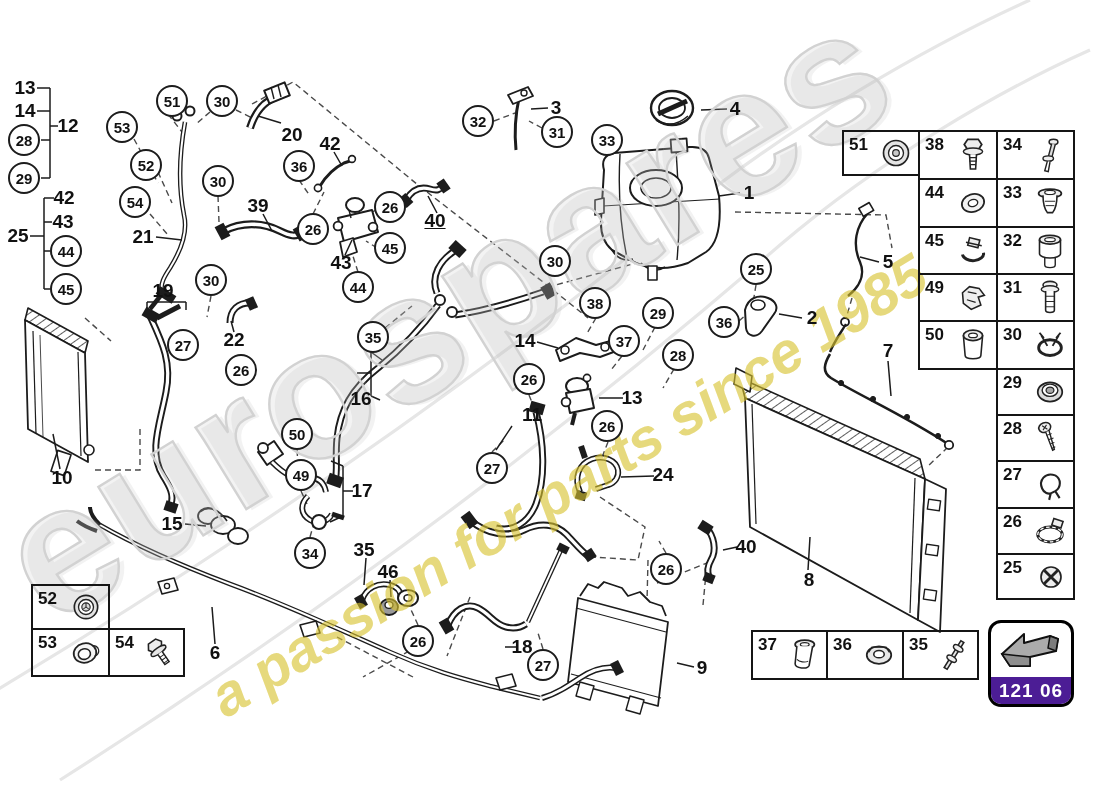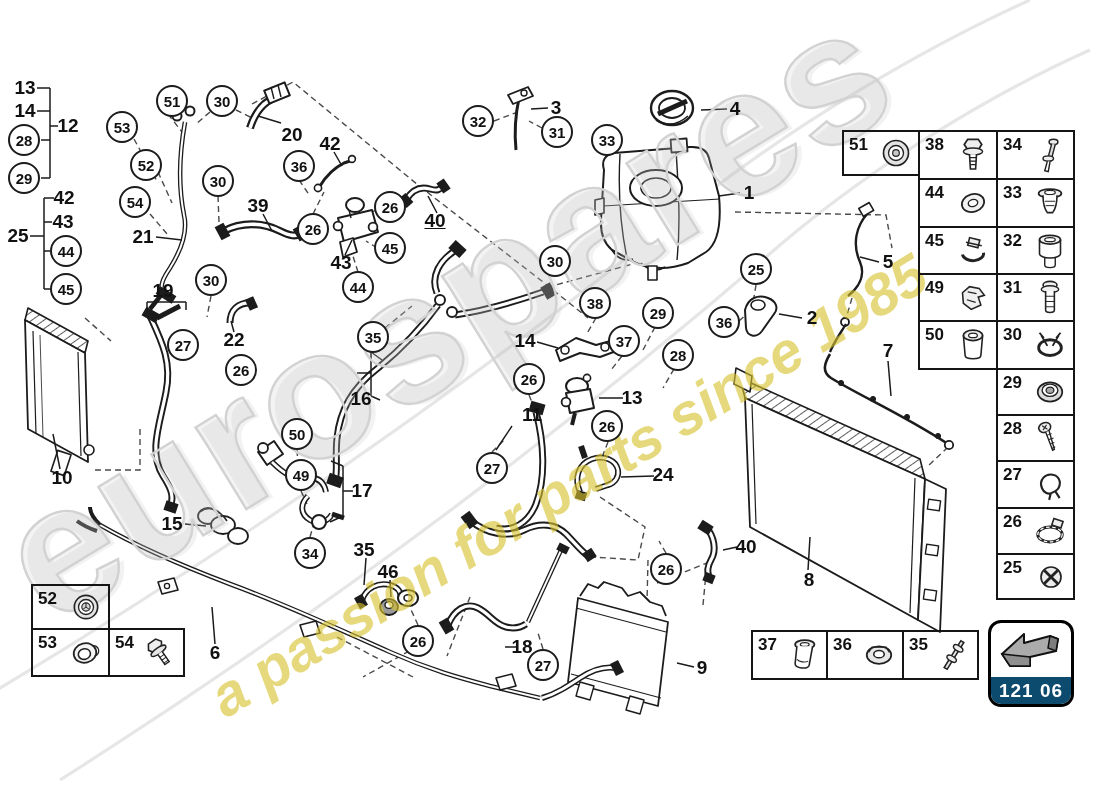--- a/index.html
+++ b/index.html
@@ -48,21 +48,21 @@
     position:absolute;left:5px;top:3px;font-size:17px;font-weight:700;color:#111;
   }
   .cell .ic{position:absolute;right:2px;top:50%;transform:translateY(-50%);}
   #code-box{
     position:absolute;left:988px;top:620px;width:86px;height:87px;z-index:4;
     border:3px solid #000;border-radius:13px;background:#fff;box-sizing:border-box;
     overflow:hidden;display:flex;flex-direction:column;
   }
   #code-box .art{flex:1;display:flex;align-items:center;justify-content:center;}
   #code-box .bar{
-    height:27px;background:#0c4a6e;color:#fff;font-weight:700;font-size:19px;
+    height:27px;background:#4c1d95;color:#fff;font-weight:700;font-size:19px;
     display:flex;align-items:center;justify-content:center;letter-spacing:1px;
   }
 </style>
 </head>
 <body>
 
 <div id="wm-brand">eurospares</div>
 <div id="wm-tagline" style="color:#d8c22e;">a passion for parts since 1985</div>
 
 <svg id="diagram-svg" class="layer" viewBox="0 0 1100 800" xmlns="http://www.w3.org/2000/svg">

